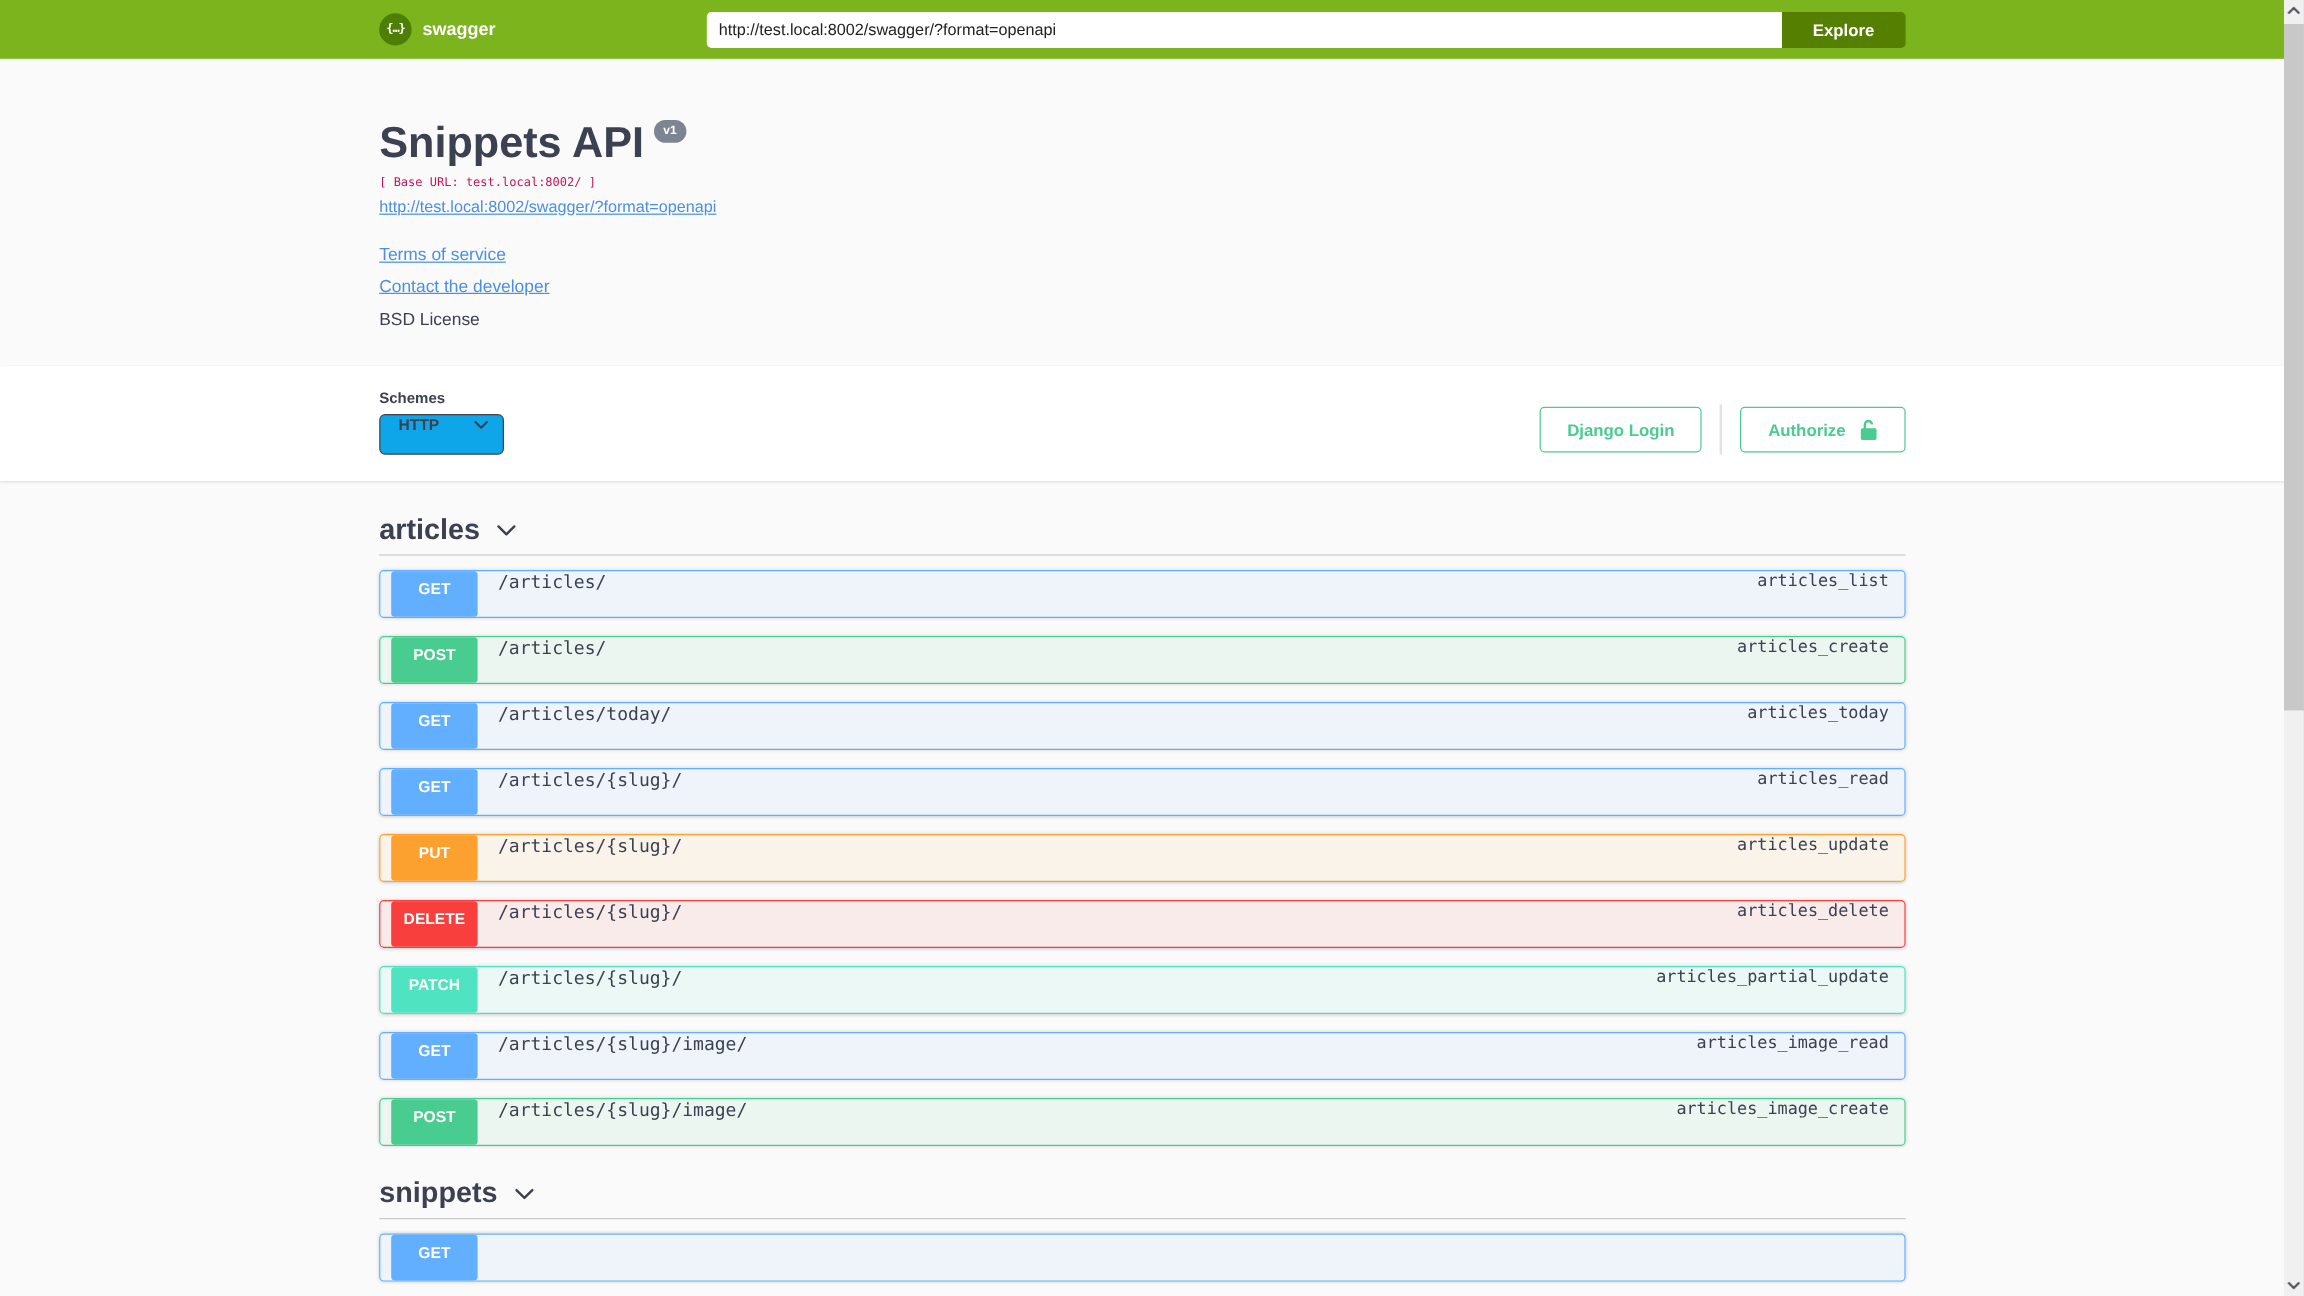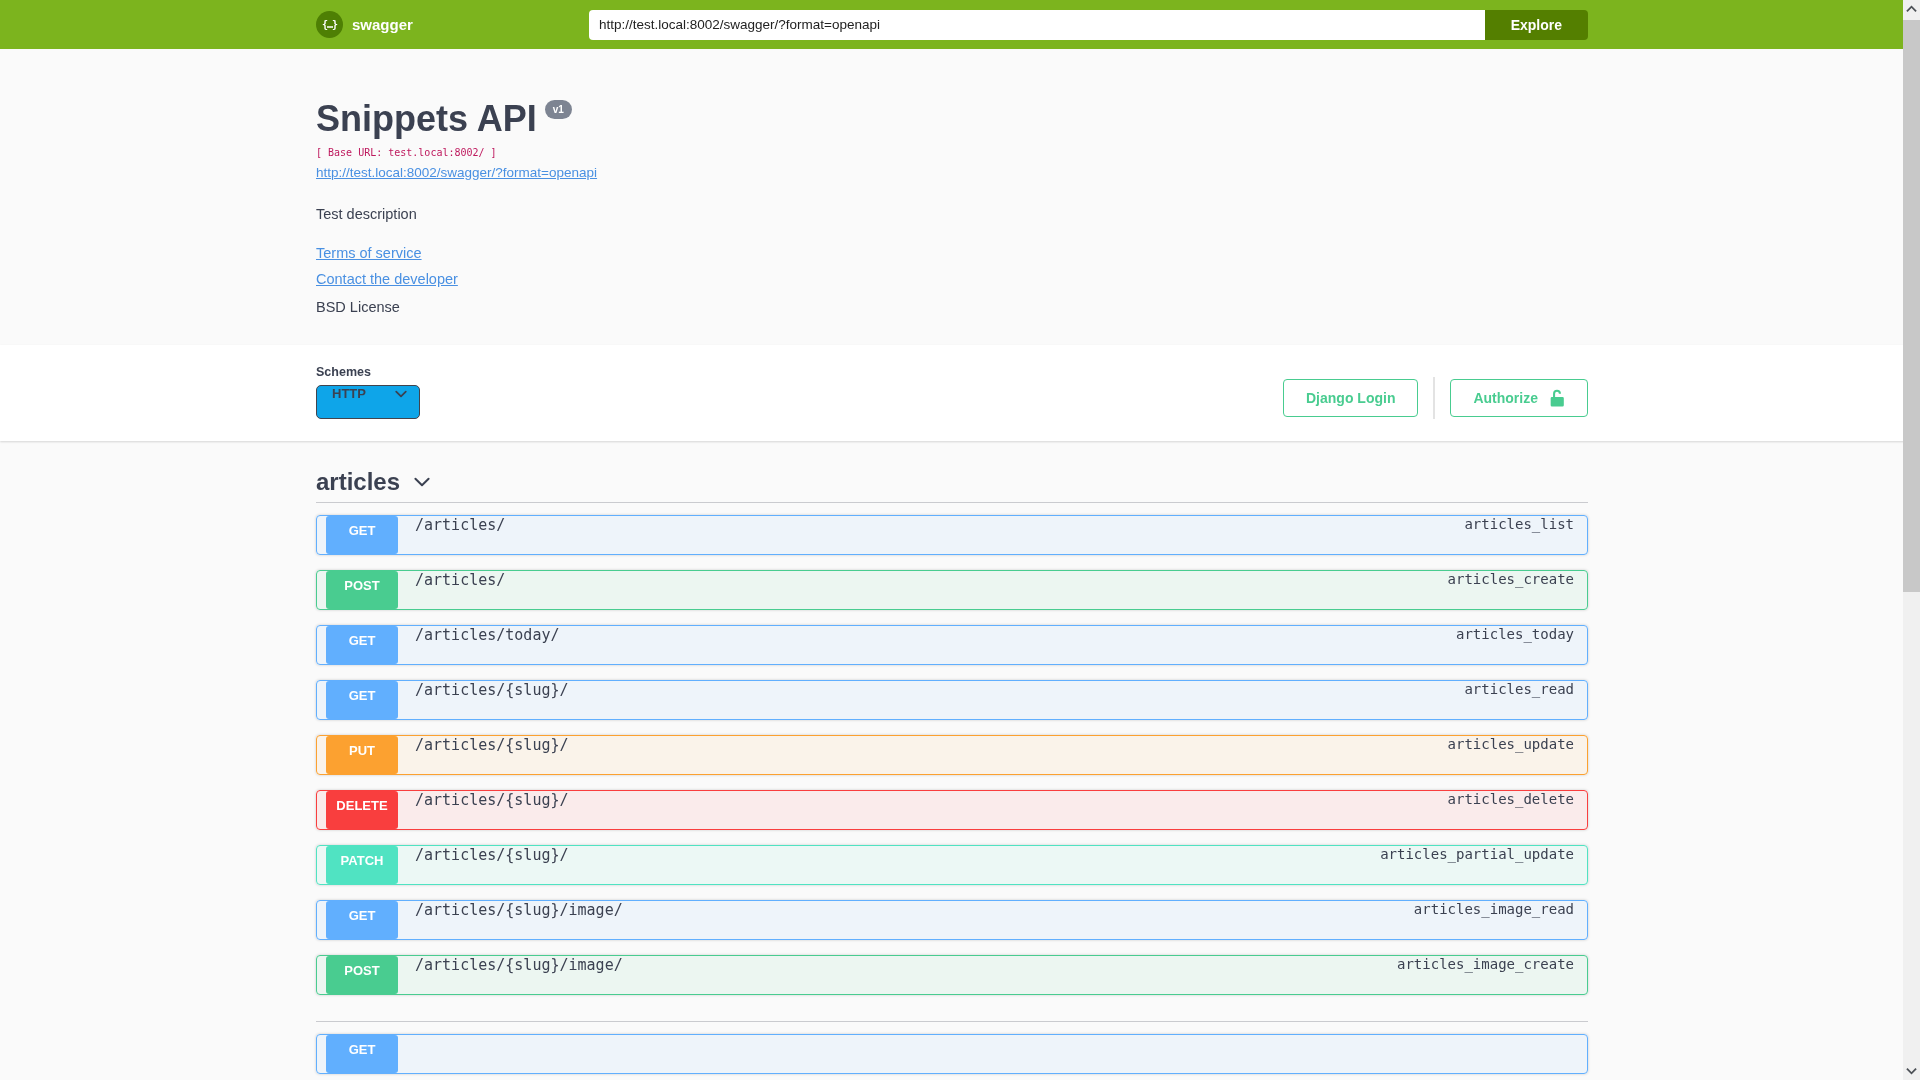--- a/index.html
+++ b/index.html
@@ -109,21 +109,20 @@
   </div>
 </div>
 
 <div class="info-section wrap">
   <h1 class="api-title">
     <span>Snippets API</span>
     <span class="version-badge">v1</span>
   </h1>
   <div class="base-url">[ Base URL: test.local:8002/ ]</div>
   <a class="link spec-link">http://test.local:8002/swagger/?format=openapi</a>
-  <div class="description">Test description</div>
   <div class="info-links">
     <a class="link">Terms of service</a>
     <a class="link">Contact the developer</a>
   </div>
   <div class="license">BSD License</div>
 </div>
 
 <div class="scheme-container">
   <div class="scheme-inner wrap">
     <div>
@@ -202,20 +201,26 @@
       <span class="opid">articles_image_read</span>
     </div>
     <div class="opblock m-post">
       <span class="method">POST</span>
       <span class="path">/articles/{slug}/image/</span>
       <span class="opid">articles_image_create</span>
     </div>
   </div>
 
   <div class="section">
+    <div class="section-header">
+      <h2 class="section-title">snippets</h2>
+      <svg width="22" height="22" viewBox="0 0 20 20">
+        <path d="M4 7 L10 13 L16 7" fill="none" stroke="#3b4151" stroke-width="1.8" stroke-linecap="round" stroke-linejoin="round"></path>
+      </svg>
+    </div>
     <hr class="section-divider">
 
     <div class="opblock m-get">
       <span class="method">GET</span>
 
     </div>
   </div>
 </div>
 
 <div class="scrollbar">

